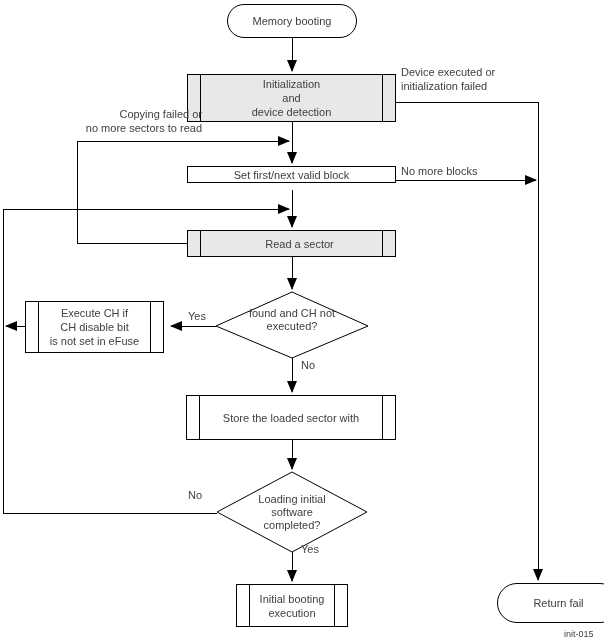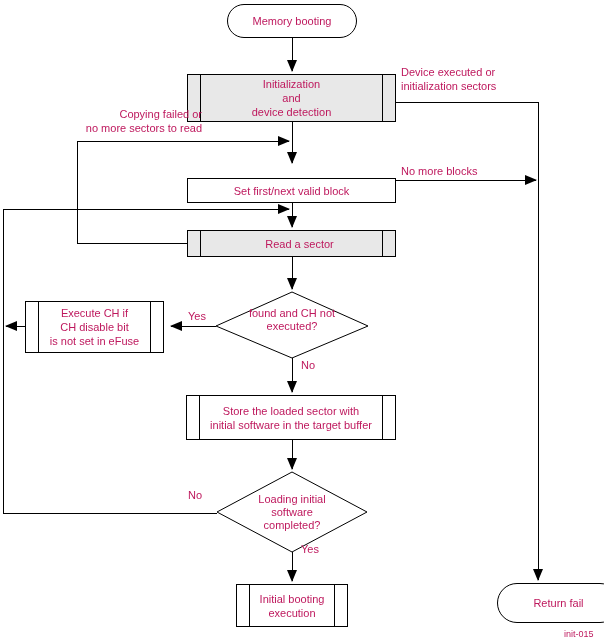--- a/index.html
+++ b/index.html
@@ -1,18 +1,18 @@
 <!DOCTYPE html>
 <html><head>
 <meta charset="utf-8">
 <style>
   html,body { margin:0; padding:0; background:#fff; }
   #canvas {
     position:relative; width:604px; height:641px; background:#ffffff;
-    font-family:"Liberation Sans", sans-serif; color:#be185d;
+    font-family:"Liberation Sans", sans-serif; color:#404040;
     overflow:hidden;
   }
   #edges { position:absolute; left:0; top:0; width:604px; height:641px; }
   .node {
     position:absolute; box-sizing:border-box;
     border:1px solid #000; background:#fff;
     display:flex; flex-direction:column; align-items:center; justify-content:center;
     text-align:center; font-size:11px; line-height:14px; white-space:nowrap;
   }
   .gray { background:#e8e8e8; }
@@ -77,21 +77,21 @@
     <div class="nline">Memory booting</div>
   </div>
 
   <div class="node gray" style="left:187px; top:74px; width:209px; height:48px; line-height:14px;">
     <div class="bars"></div>
     <div class="nline">Initialization</div>
     <div class="nline">and</div>
     <div class="nline">device detection</div>
   </div>
 
-  <div class="node" style="left:187px; top:166px; width:209px; height:25px;margin-top:12px;">
+  <div class="node" style="left:187px; top:166px; width:209px; height:17px;">
     <div class="nline">Set first/next valid block</div>
   </div>
 
   <div class="node gray" style="left:187px; top:230px; width:209px; height:27px;padding-left:16px;">
     <div class="bars"></div>
     <div class="nline">Read a sector</div>
   </div>
 
   <div class="dlabel" style="left:212px; top:307px; width:160px;">
     <div>found and CH not</div>
@@ -101,42 +101,41 @@
   <div class="node" style="left:25px; top:301px; width:139px; height:52px; line-height:14px;">
     <div class="bars"></div>
     <div class="nline">Execute CH if</div>
     <div class="nline">CH disable bit</div>
     <div class="nline">is not set in eFuse</div>
   </div>
 
   <div class="node" style="left:186px; top:395px; width:210px; height:45px; line-height:14px;">
     <div class="bars"></div>
     <div class="nline">Store the loaded sector with</div>
-    <div class="nline">initial software in the target buffer</div>
   </div>
 
   <div class="dlabel" style="left:217px; top:493px; width:150px;">
     <div>Loading initial</div>
     <div>software</div>
     <div>completed?</div>
   </div>
 
   <div class="node" style="left:236px; top:584px; width:112px; height:43px; line-height:14px;">
     <div class="bars"></div>
     <div class="nline">Initial booting</div>
     <div class="nline">execution</div>
   </div>
 
   <div class="node oval2" style="left:497px; top:583px; width:123px; height:40px;">
     <div class="nline">Return fail</div>
   </div>
 
   <div class="lbl" style="left:401px; top:65px;">
     <div>Device executed or</div>
-    <div>initialization sectors</div>
+    <div>initialization failed</div>
   </div>
 
   <div class="lbl center" style="left:30px; top:107px; width:172px;">
     <div>Copying failed or</div>
     <div>no more sectors to read</div>
   </div>
 
   <div class="lbl" style="left:401px; top:164px;">No more blocks</div>
 
   <div class="lbl" style="left:188px; top:309px;">Yes</div>

